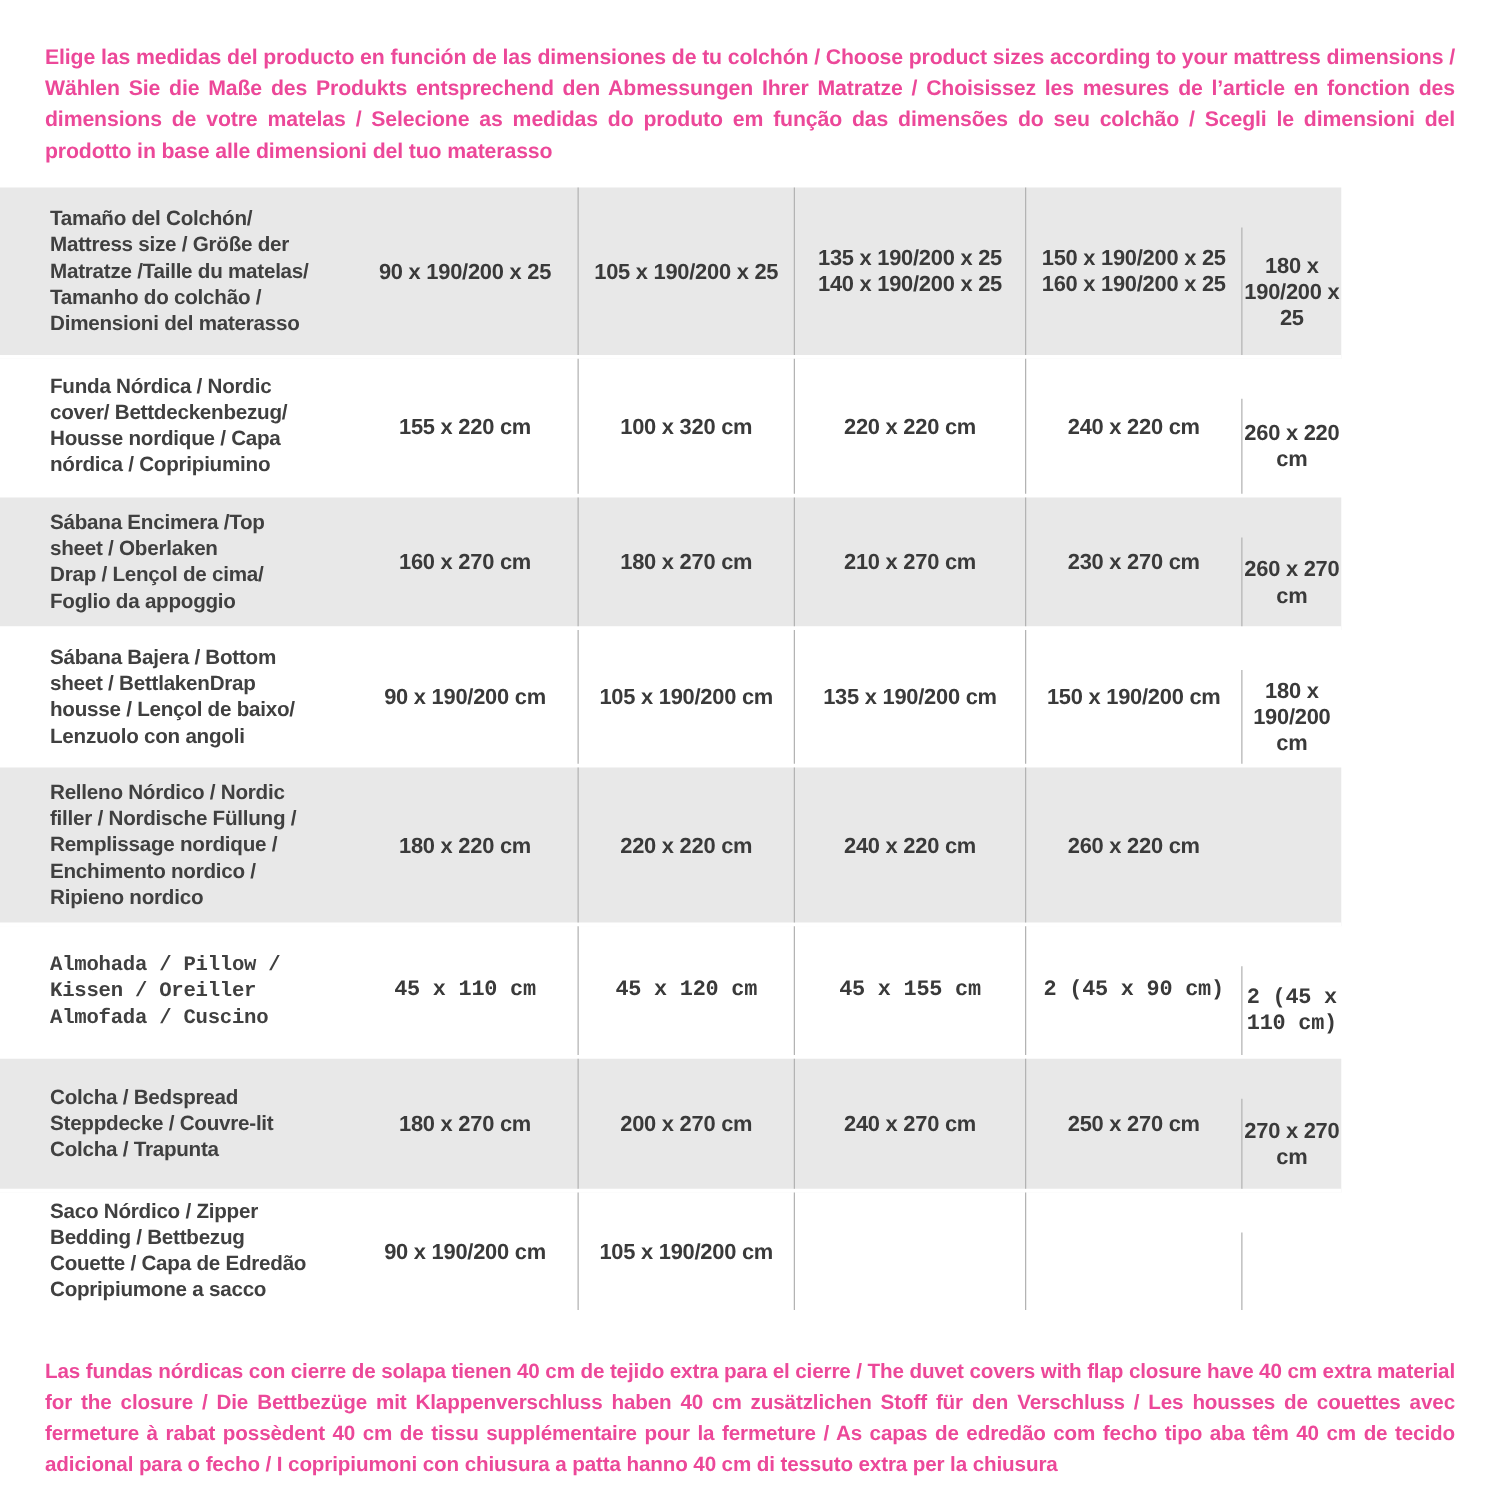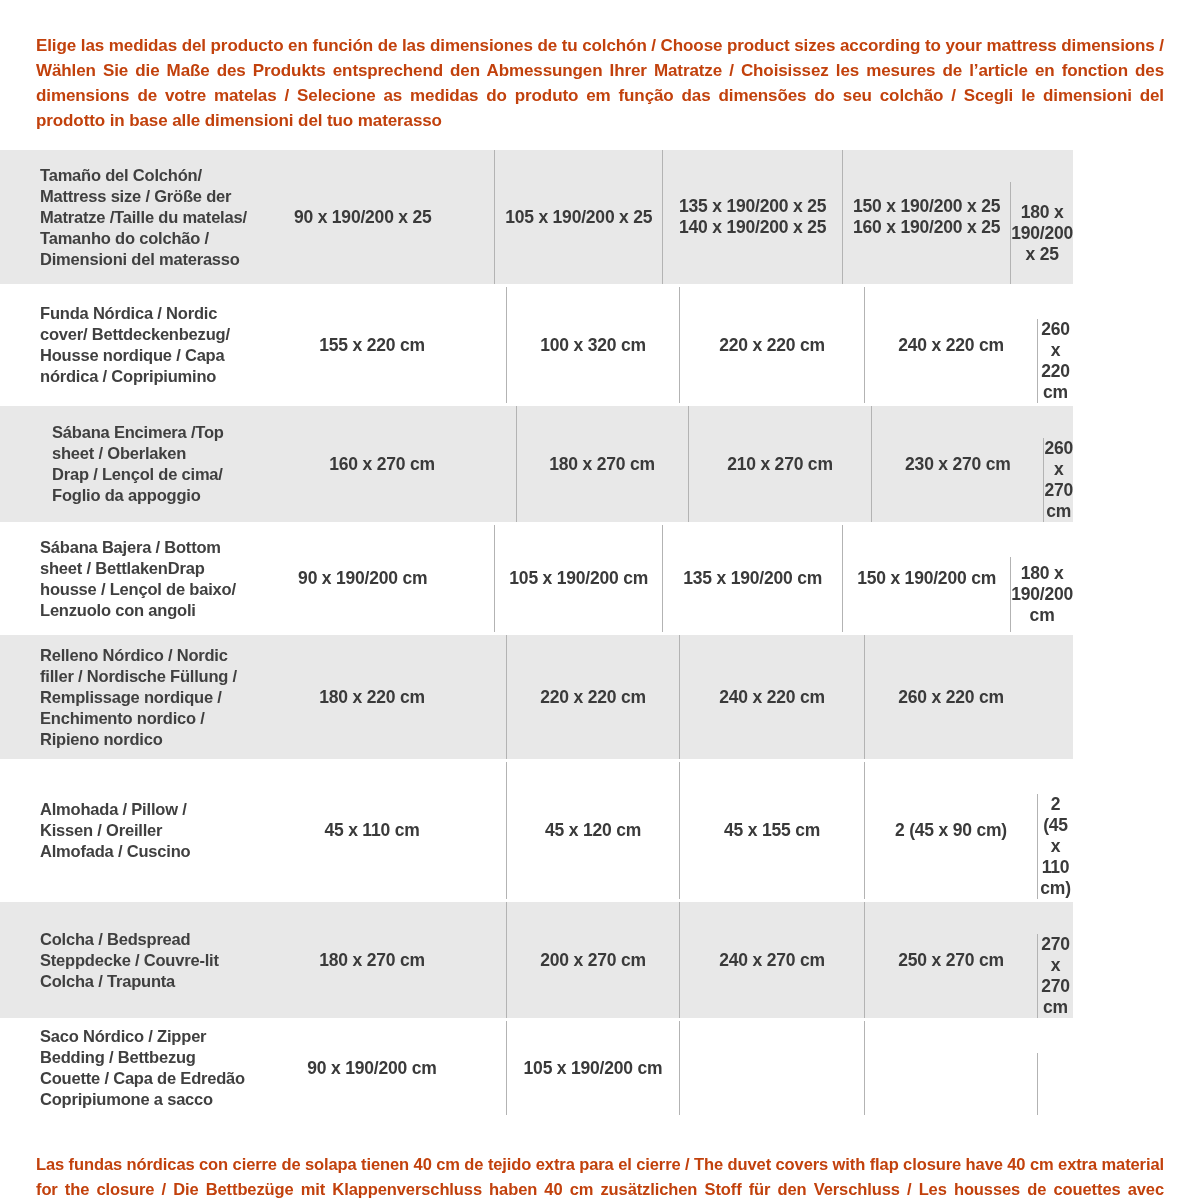--- a/index.html
+++ b/index.html
@@ -18,21 +18,21 @@
   .page {
     width: 1200px;
     height: 1200px;
     box-sizing: border-box;
     padding-top: 33px;
     background: #ffffff;
   }
   .intro, .footnote {
     margin: 0 36px;
     text-align: justify;
-    color: #c2410c;
+    color: #ec4899;
     letter-spacing: -0.1px;
   }
   .intro {
     font-size: 17px;
     line-height: 25px;
     margin-bottom: 17px;
   }
   .footnote {
     font-size: 16.5px;
     line-height: 25px;
@@ -43,24 +43,24 @@
   }
   .row {
     display: flex;
     align-items: stretch;
     border-bottom: 3px solid #ffffff;
   }
   .row:nth-child(odd)  { background: #e8e8e8; }
   .row:nth-child(even) { background: #ffffff; }
   .row:nth-child(1) { min-height: 134px; }
   .row:nth-child(2) { min-height: 108px; }
-  .row:nth-child(3) { min-height: 103px; padding-left: 12px; }
+  .row:nth-child(3) { min-height: 103px; }
   .row:nth-child(4) { min-height: 107px; }
   .row:nth-child(5) { min-height: 124px; }
-  .row:nth-child(6) { min-height: 103px; }
+  .row:nth-child(6) { min-height: 103px; font-family: Liberation Mono, monospace; }
   .row:nth-child(7) { min-height: 104px; }
   .row:nth-child(8) { min-height: 94px;  }
   .cell {
     display: flex;
     align-items: center;
     justify-content: center;
     box-sizing: border-box;
     white-space: pre-line;
     font-size: 17.5px;
     line-height: 21px;
@@ -72,21 +72,21 @@
     justify-content: flex-start;
     text-align: left;
     padding-left: 40px;
     padding-right: 8px;
     font-size: 16.5px;
     line-height: 21px;
     color: #404040;
   }
   .cell.val { color: #3a3a3a; }
   .cell.val:nth-child(2) { width: 180px; }
-  .cell.val:nth-child(3) { width: 173px; margin-left: 44px; }
+  .cell.val:nth-child(3) { width: 173px; }
   .cell.val:nth-child(4) { width: 185px; }
   .cell.val:nth-child(5) { width: 173px; }
   .cell.val:nth-child(6) { flex: 1; margin-top: 32px; }
   .cell.val + .cell.val { border-left: 1px solid #b3b3b3; }
 </style>
 </head>
 <body>
 
 <div class="page">
 

